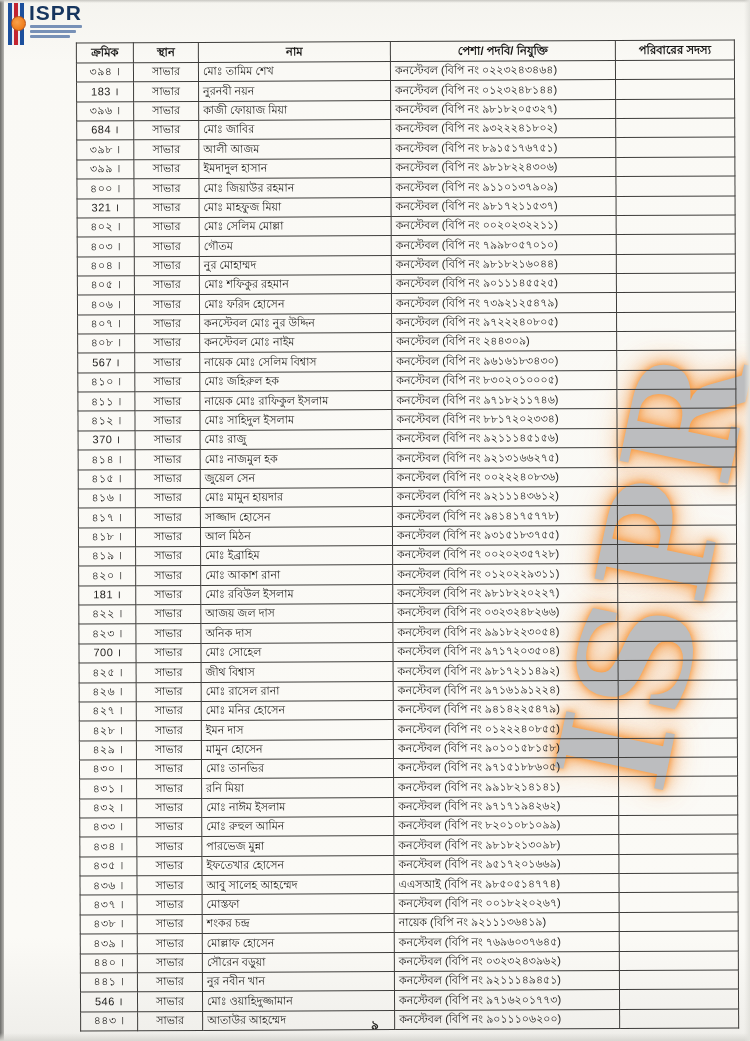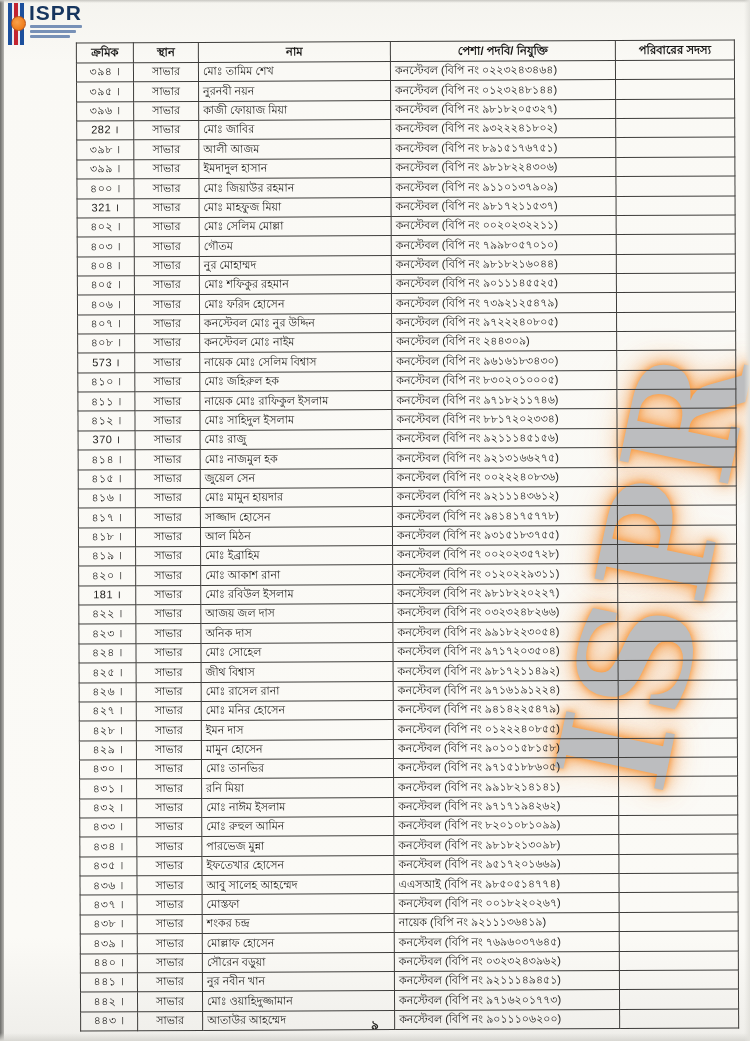--- a/index.html
+++ b/index.html
@@ -122,35 +122,35 @@
       </thead>
       <tbody>
           <tr>
             <td class="cell-serial">৩৯৪ ।</td>
             <td class="cell-station">সাভার</td>
             <td class="cell-name">মোঃ তামিম শেখ</td>
             <td class="cell-desig">কনস্টেবল (বিপি নং ০২২৩২৪৩৪৬৪)</td>
             <td class="cell-family"></td>
           </tr>
           <tr>
-            <td class="cell-serial">৩৯৫ ।</td>
+            <td class="cell-serial">183 ।</td>
             <td class="cell-station">সাভার</td>
             <td class="cell-name">নুরনবী নয়ন</td>
             <td class="cell-desig">কনস্টেবল (বিপি নং ০১২৩২৪৮১৪৪)</td>
             <td class="cell-family"></td>
           </tr>
           <tr>
             <td class="cell-serial">৩৯৬ ।</td>
             <td class="cell-station">সাভার</td>
             <td class="cell-name">কাজী ফোয়াজ মিয়া</td>
             <td class="cell-desig">কনস্টেবল (বিপি নং ৯৮১৮২০৫৩২৭)</td>
             <td class="cell-family"></td>
           </tr>
           <tr>
-            <td class="cell-serial">282 ।</td>
+            <td class="cell-serial">684 ।</td>
             <td class="cell-station">সাভার</td>
             <td class="cell-name">মোঃ জাবির</td>
             <td class="cell-desig">কনস্টেবল (বিপি নং ৯৩২২২৪১৮০২)</td>
             <td class="cell-family"></td>
           </tr>
           <tr>
             <td class="cell-serial">৩৯৮ ।</td>
             <td class="cell-station">সাভার</td>
             <td class="cell-name">আলী আজম</td>
             <td class="cell-desig">কনস্টেবল (বিপি নং ৮৯১৫১৭৬৭৫১)</td>
@@ -220,21 +220,21 @@
             <td class="cell-family"></td>
           </tr>
           <tr>
             <td class="cell-serial">৪০৮ ।</td>
             <td class="cell-station">সাভার</td>
             <td class="cell-name">কনস্টেবল মোঃ নাইম</td>
             <td class="cell-desig">কনস্টেবল (বিপি নং ২৪৪৩০৯)</td>
             <td class="cell-family"></td>
           </tr>
           <tr>
-            <td class="cell-serial">573 ।</td>
+            <td class="cell-serial">567 ।</td>
             <td class="cell-station">সাভার</td>
             <td class="cell-name">নায়েক মোঃ সেলিম বিশ্বাস</td>
             <td class="cell-desig">কনস্টেবল (বিপি নং ৯৬১৬১৮৩৪৩০)</td>
             <td class="cell-family"></td>
           </tr>
           <tr>
             <td class="cell-serial">৪১০ ।</td>
             <td class="cell-station">সাভার</td>
             <td class="cell-name">মোঃ জহিরুল হক</td>
             <td class="cell-desig">কনস্টেবল (বিপি নং ৮৩০২০১০০০৫)</td>
@@ -325,21 +325,21 @@
             <td class="cell-family"></td>
           </tr>
           <tr>
             <td class="cell-serial">৪২৩ ।</td>
             <td class="cell-station">সাভার</td>
             <td class="cell-name">অনিক দাস</td>
             <td class="cell-desig">কনস্টেবল (বিপি নং ৯৯১৮২২৩০৫৪)</td>
             <td class="cell-family"></td>
           </tr>
           <tr>
-            <td class="cell-serial">৪২৪ ।</td>
+            <td class="cell-serial">700 ।</td>
             <td class="cell-station">সাভার</td>
             <td class="cell-name">মোঃ সোহেল</td>
             <td class="cell-desig">কনস্টেবল (বিপি নং ৯৭১৭২০৩৫০৪)</td>
             <td class="cell-family"></td>
           </tr>
           <tr>
             <td class="cell-serial">৪২৫ ।</td>
             <td class="cell-station">সাভার</td>
             <td class="cell-name">জীথ বিশ্বাস</td>
             <td class="cell-desig">কনস্টেবল (বিপি নং ৯৮১৭২১১৪৯২)</td>
@@ -451,21 +451,21 @@
             <td class="cell-family"></td>
           </tr>
           <tr>
             <td class="cell-serial">৪৪১ ।</td>
             <td class="cell-station">সাভার</td>
             <td class="cell-name">নুর নবীন খান</td>
             <td class="cell-desig">কনস্টেবল (বিপি নং ৯২১১১৪৯৪৫১)</td>
             <td class="cell-family"></td>
           </tr>
           <tr>
-            <td class="cell-serial">৪৪২ ।</td>
+            <td class="cell-serial">546 ।</td>
             <td class="cell-station">সাভার</td>
             <td class="cell-name">মোঃ ওয়াহিদুজ্জামান</td>
             <td class="cell-desig">কনস্টেবল (বিপি নং ৯৭১৬২০১৭৭৩)</td>
             <td class="cell-family"></td>
           </tr>
           <tr>
             <td class="cell-serial">৪৪৩ ।</td>
             <td class="cell-station">সাভার</td>
             <td class="cell-name">আতাউর আহম্মেদ</td>
             <td class="cell-desig">কনস্টেবল (বিপি নং ৯০১১১০৬২০০)</td>

